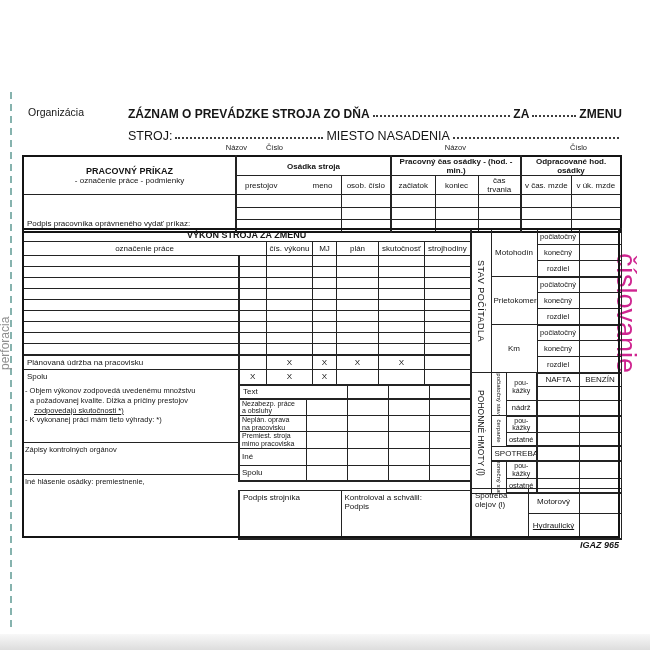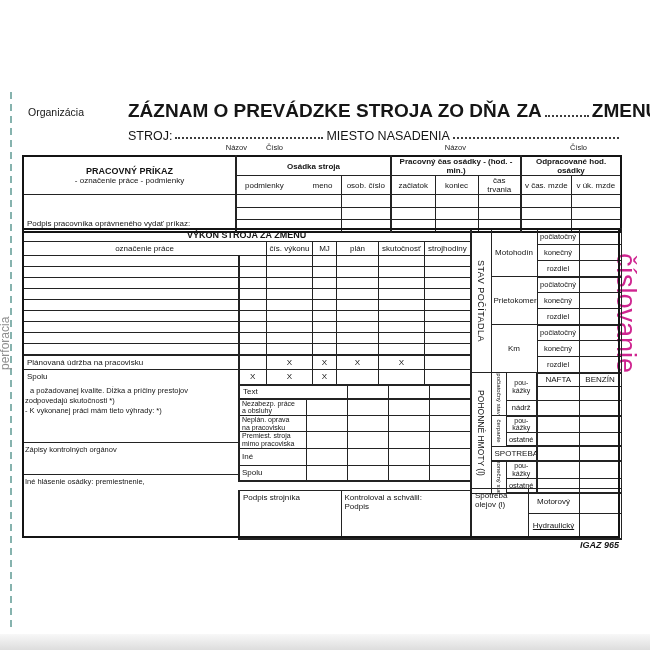--- a/index.html
+++ b/index.html
@@ -16,21 +16,21 @@
   .t2b { border-bottom-width:2px; }
   .f7  { font-size:7px; line-height:1.1; }
   .f75 { font-size:7.5px; line-height:1.2; }
   .f9  { font-size:9px; }
   .vwrap { position:relative; }
   .vtxt  { position:absolute; left:50%; top:50%; transform:translate(-50%,-50%) rotate(90deg); white-space:nowrap; }
   .hline { display:flex; align-items:flex-end; }
   .dots  { flex:1; border-bottom:2px dotted #3c3c3c; height:2px; margin:0 3px 3px 3px; }
   .dots-fixed { flex:0 0 44px; }
   .dots-stroj { flex:0 0 148px; }
-  .titletx { font-size:19px; font-weight:bold; white-space:nowrap; line-height:1; }
+  .titletx { font-size:12px; font-weight:bold; white-space:nowrap; line-height:1; }
   .strojtx { font-size:12.5px; font-weight:normal; white-space:nowrap; line-height:1; }
   .sublab  { position:absolute; width:50px; text-align:right; font-size:7.5px; color:#222; }
   .notebox { position:absolute; background:#fff; font-size:7.5px; line-height:1.3; padding:2px 3px; }
   .perfline { position:absolute; left:10px; top:92px; width:2px; height:536px;
               background:repeating-linear-gradient(180deg,#86b3ae 0 7px, transparent 7px 12px); }
   .bottomband { position:absolute; left:0; top:634px; width:650px; height:16px;
                 background:linear-gradient(180deg,#f8f8f8,#dddddd); }
 </style>
 </head>
 <body>
@@ -79,21 +79,21 @@
       <div class="b f9">PRACOVNÝ PRÍKAZ</div>
       <div style="font-size:8px;">- označenie práce - podmienky</div>
     </td>
     <td colspan="2" class="c b t2r">Osádka stroja</td>
     <td colspan="3" class="c b t2r">Pracovný čas osádky - (hod. - min.)</td>
     <td colspan="2" class="c b">Odpracované hod. osádky</td>
   </tr>
   <tr style="height:14px;">
     <td>
       <div style="display:flex; justify-content:space-between; padding:0 6px;">
-        <span>podmienky</span>
+        <span>prestojov</span>
         <span>meno</span>
       </div>
     </td>
     <td class="c t2r">osob. číslo</td>
     <td class="c">začiatok</td>
     <td class="c">koniec</td>
     <td class="c t2r">čas trvania</td>
     <td class="c">v čas. mzde</td>
     <td class="c">v úk. mzde</td>
   </tr>
@@ -246,22 +246,23 @@
     <td class="c t2b">X</td>
     <td class="c t2b">X</td>
     <td class="c t2b"></td>
     <td class="c t2b"></td>
     <td class="c t2r t2b"></td>
   </tr>
 </tbody>
   </table>
 
 <div class="notebox" style="left:22px; top:384px; width:216px; height:59px; border-bottom:1px solid #232323;">
+  <div>- Objem výkonov zodpovedá uvedenému množstvu</div>
   <div style="padding-left:5px;">a požadovanej kvalite. Dĺžka a príčiny prestojov</div>
-  <div style="padding-left:0;">zodpovedajú skutočnosti *)</div>
+  <div style="padding-left:9px;text-decoration:underline;">zodpovedajú skutočnosti *)</div>
   <div>- K vykonanej práci mám tieto výhrady: *)</div>
 </div>
 <div class="notebox" style="left:22px; top:443px; width:216px; height:32px; border-bottom:1px solid #232323;">Zápisy kontrolných orgánov</div>
 <div class="notebox" style="left:22px; top:475px; width:216px; height:63px;">
   <div>Iné hlásenie osádky: premiestnenie,</div>
 </div>
 
 <table class="abs" style="left:238px; top:384px; width:232px;">
   <colgroup>
       <col style="width:67px">

